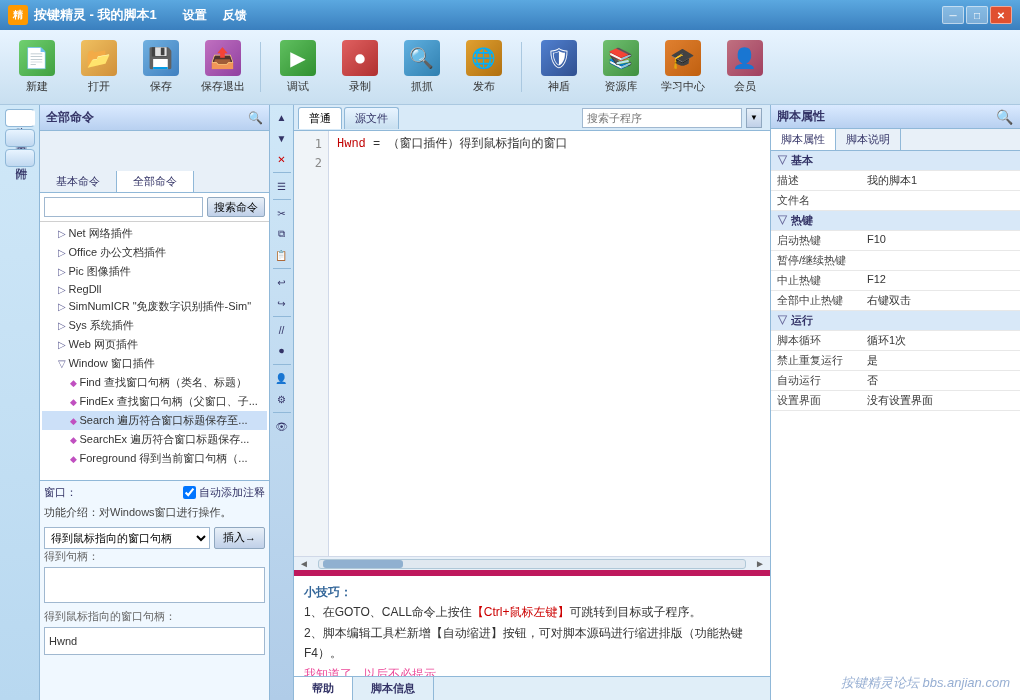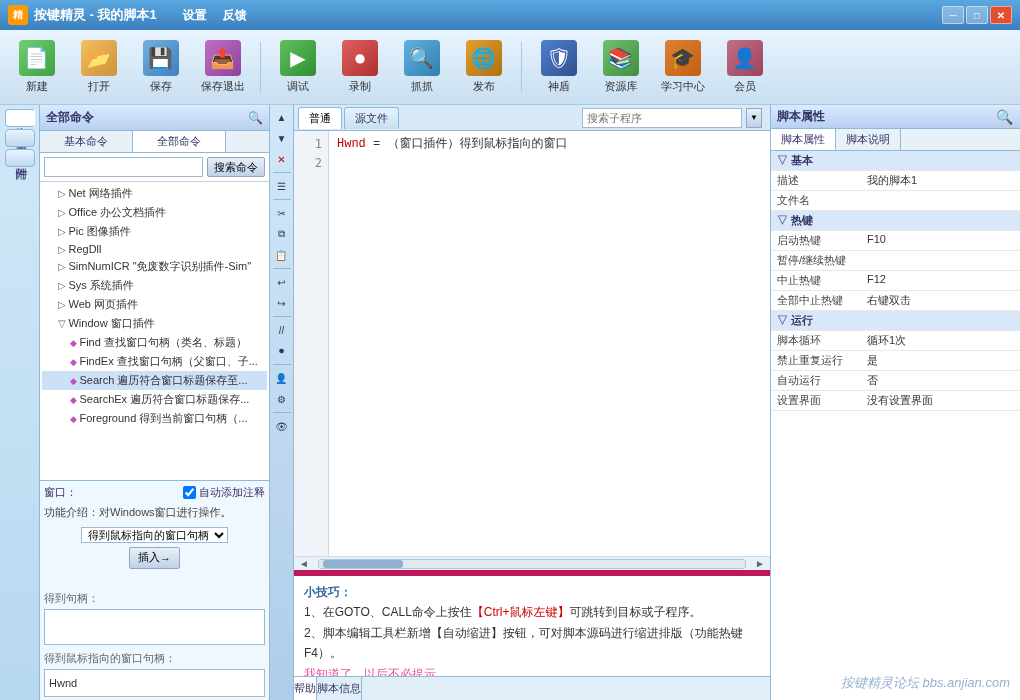--- a/index.html
+++ b/index.html
@@ -115,25 +115,26 @@
       display: flex;
       align-items: center;
       justify-content: space-between;
     }
     .panel-tabs {
       display: flex;
       border-bottom: 1px solid #90b8d8;
       background: #e8f0f8;
     }
     .panel-tab {
-      padding: 3px 24px;
+      padding: 3px 16px;
       border-right: 1px solid #90b8d8;
       cursor: pointer;
       font-size: 11px;
       color: #336;
+      margin-top: 40px;
     }
     .panel-tab.active { background: white; }
 
     .search-bar {
       padding: 4px;
       display: flex;
       align-items: center;
       gap: 4px;
       border-bottom: 1px solid #d0d0d0;
     }
@@ -207,21 +208,21 @@
     }
     .detail-header {
       display: flex;
       align-items: center;
       justify-content: space-between;
       margin-bottom: 4px;
     }
     .detail-label { color: #336; }
     .detail-checkbox { display: flex; align-items: center; gap: 3px; font-size: 11px; color: #336; }
     .detail-desc { color: #444; margin-bottom: 6px; line-height: 1.5; }
-    .detail-select-row { display: flex; gap: 4px; align-items: center; margin-bottom: 22px; flex-direction: column; }
+    .detail-select-row { display: flex; gap: 4px; align-items: center; margin-bottom: 0; }
     .detail-select {
       height: 22px;
       border: 1px solid #a0b8d0;
       background: white;
       font-size: 11px;
       padding: 0 2px;
       flex: 1;
     }
     .detail-insert-btn {
       height: 22px;
@@ -370,25 +371,26 @@
     .help-tip { color: #336699; font-weight: bold; }
     .help-highlight { color: #cc0000; }
     .help-link { color: #ec4899; text-decoration: underline; cursor: pointer; }
     .help-tabs-bar {
       display: flex;
       border-top: 1px solid #90b8d8;
       background: #e0eef8;
       height: 24px;
     }
     .help-tab {
-      padding: 4px 0;
+      padding: 4px 18px;
       border-right: 1px solid #90b8d8;
       cursor: pointer;
       font-size: 11px;
       color: #336;
+      font-weight: bold;
     }
     .help-tab.active { background: white; }
 
     
     .right-panel {
       width: 250px;
       background: white;
       border-left: 1px solid #90b8d8;
       display: flex;
       flex-direction: column;

